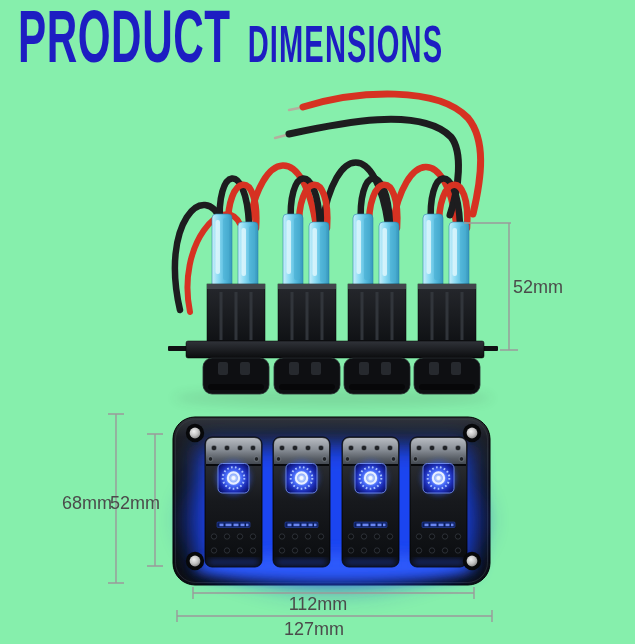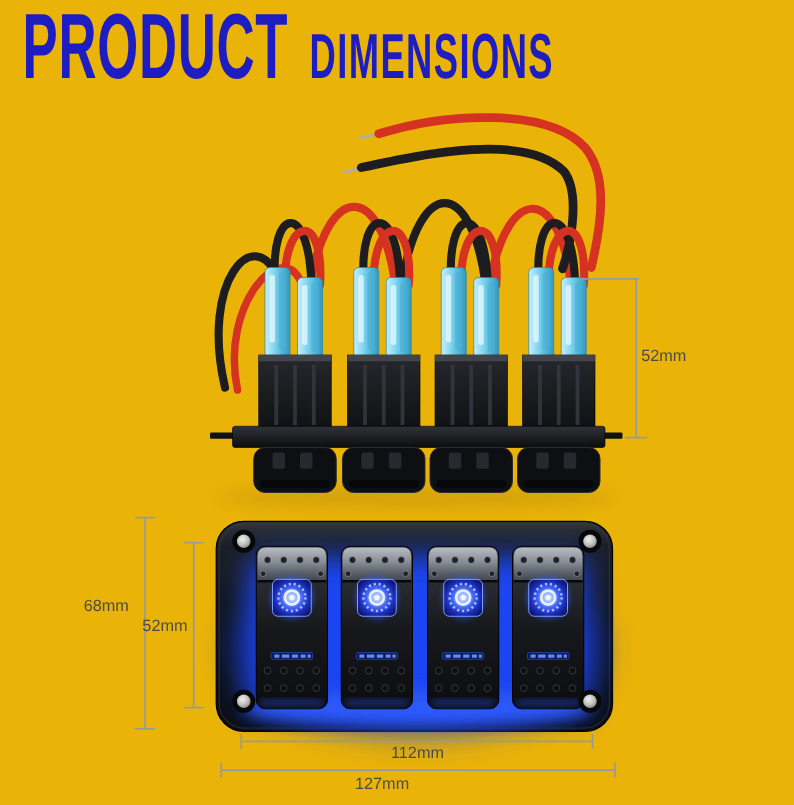--- a/index.html
+++ b/index.html
@@ -1,34 +1,34 @@
 <!DOCTYPE html>
 <html><head>
 <meta charset="utf-8">
 <style>
   html,body{margin:0;padding:0;background:#ffffff;}
   body{width:635px;height:644px;overflow:hidden;font-family:"Liberation Sans",sans-serif;}
-  .stage{position:relative;width:635px;height:644px;background:#eab308;}
+  .stage{position:relative;width:635px;height:644px;background:#86efac;}
   .stage > svg{position:absolute;left:0;top:0;}
   h1.title{
     position:absolute;left:18px;top:0;margin:0;line-height:1;
     color:#1d1dc2;font-weight:700;white-space:nowrap;
     transform:scaleX(0.57);transform-origin:left top;
     font-family:"Liberation Sans",sans-serif;
   }
   .title .t1{font-size:74px;letter-spacing:1px;}
   .title .t2{font-size:51px;margin-left:30px;letter-spacing:2px;}
   .dim-label{
-    position:absolute;font-size:13px;color:#4b4b4b;line-height:1.1;
+    position:absolute;font-size:18px;color:#4b4b4b;line-height:1.1;
     font-family:"Liberation Sans",sans-serif;
   }
   #lbl-rear{left:513px;top:278px;}
-  #lbl-68{left:62px;top:478px;width:46px;text-align:center;}
+  #lbl-68{left:62px;top:494px;width:46px;text-align:center;}
   #lbl-52{left:110px;top:494px;width:40px;text-align:right;}
-  #lbl-112{left:284px;top:595px;width:100px;text-align:center;}
+  #lbl-112{left:268px;top:595px;width:100px;text-align:center;}
   #lbl-127{left:284px;top:620px;width:100px;text-align:left;}
 </style>
 </head>
 <body>
 
 <div class="stage">
 
   <h1 class="title">
     <span class="t1">PRODUCT</span><span class="t2">DIMENSIONS</span>
   </h1>

